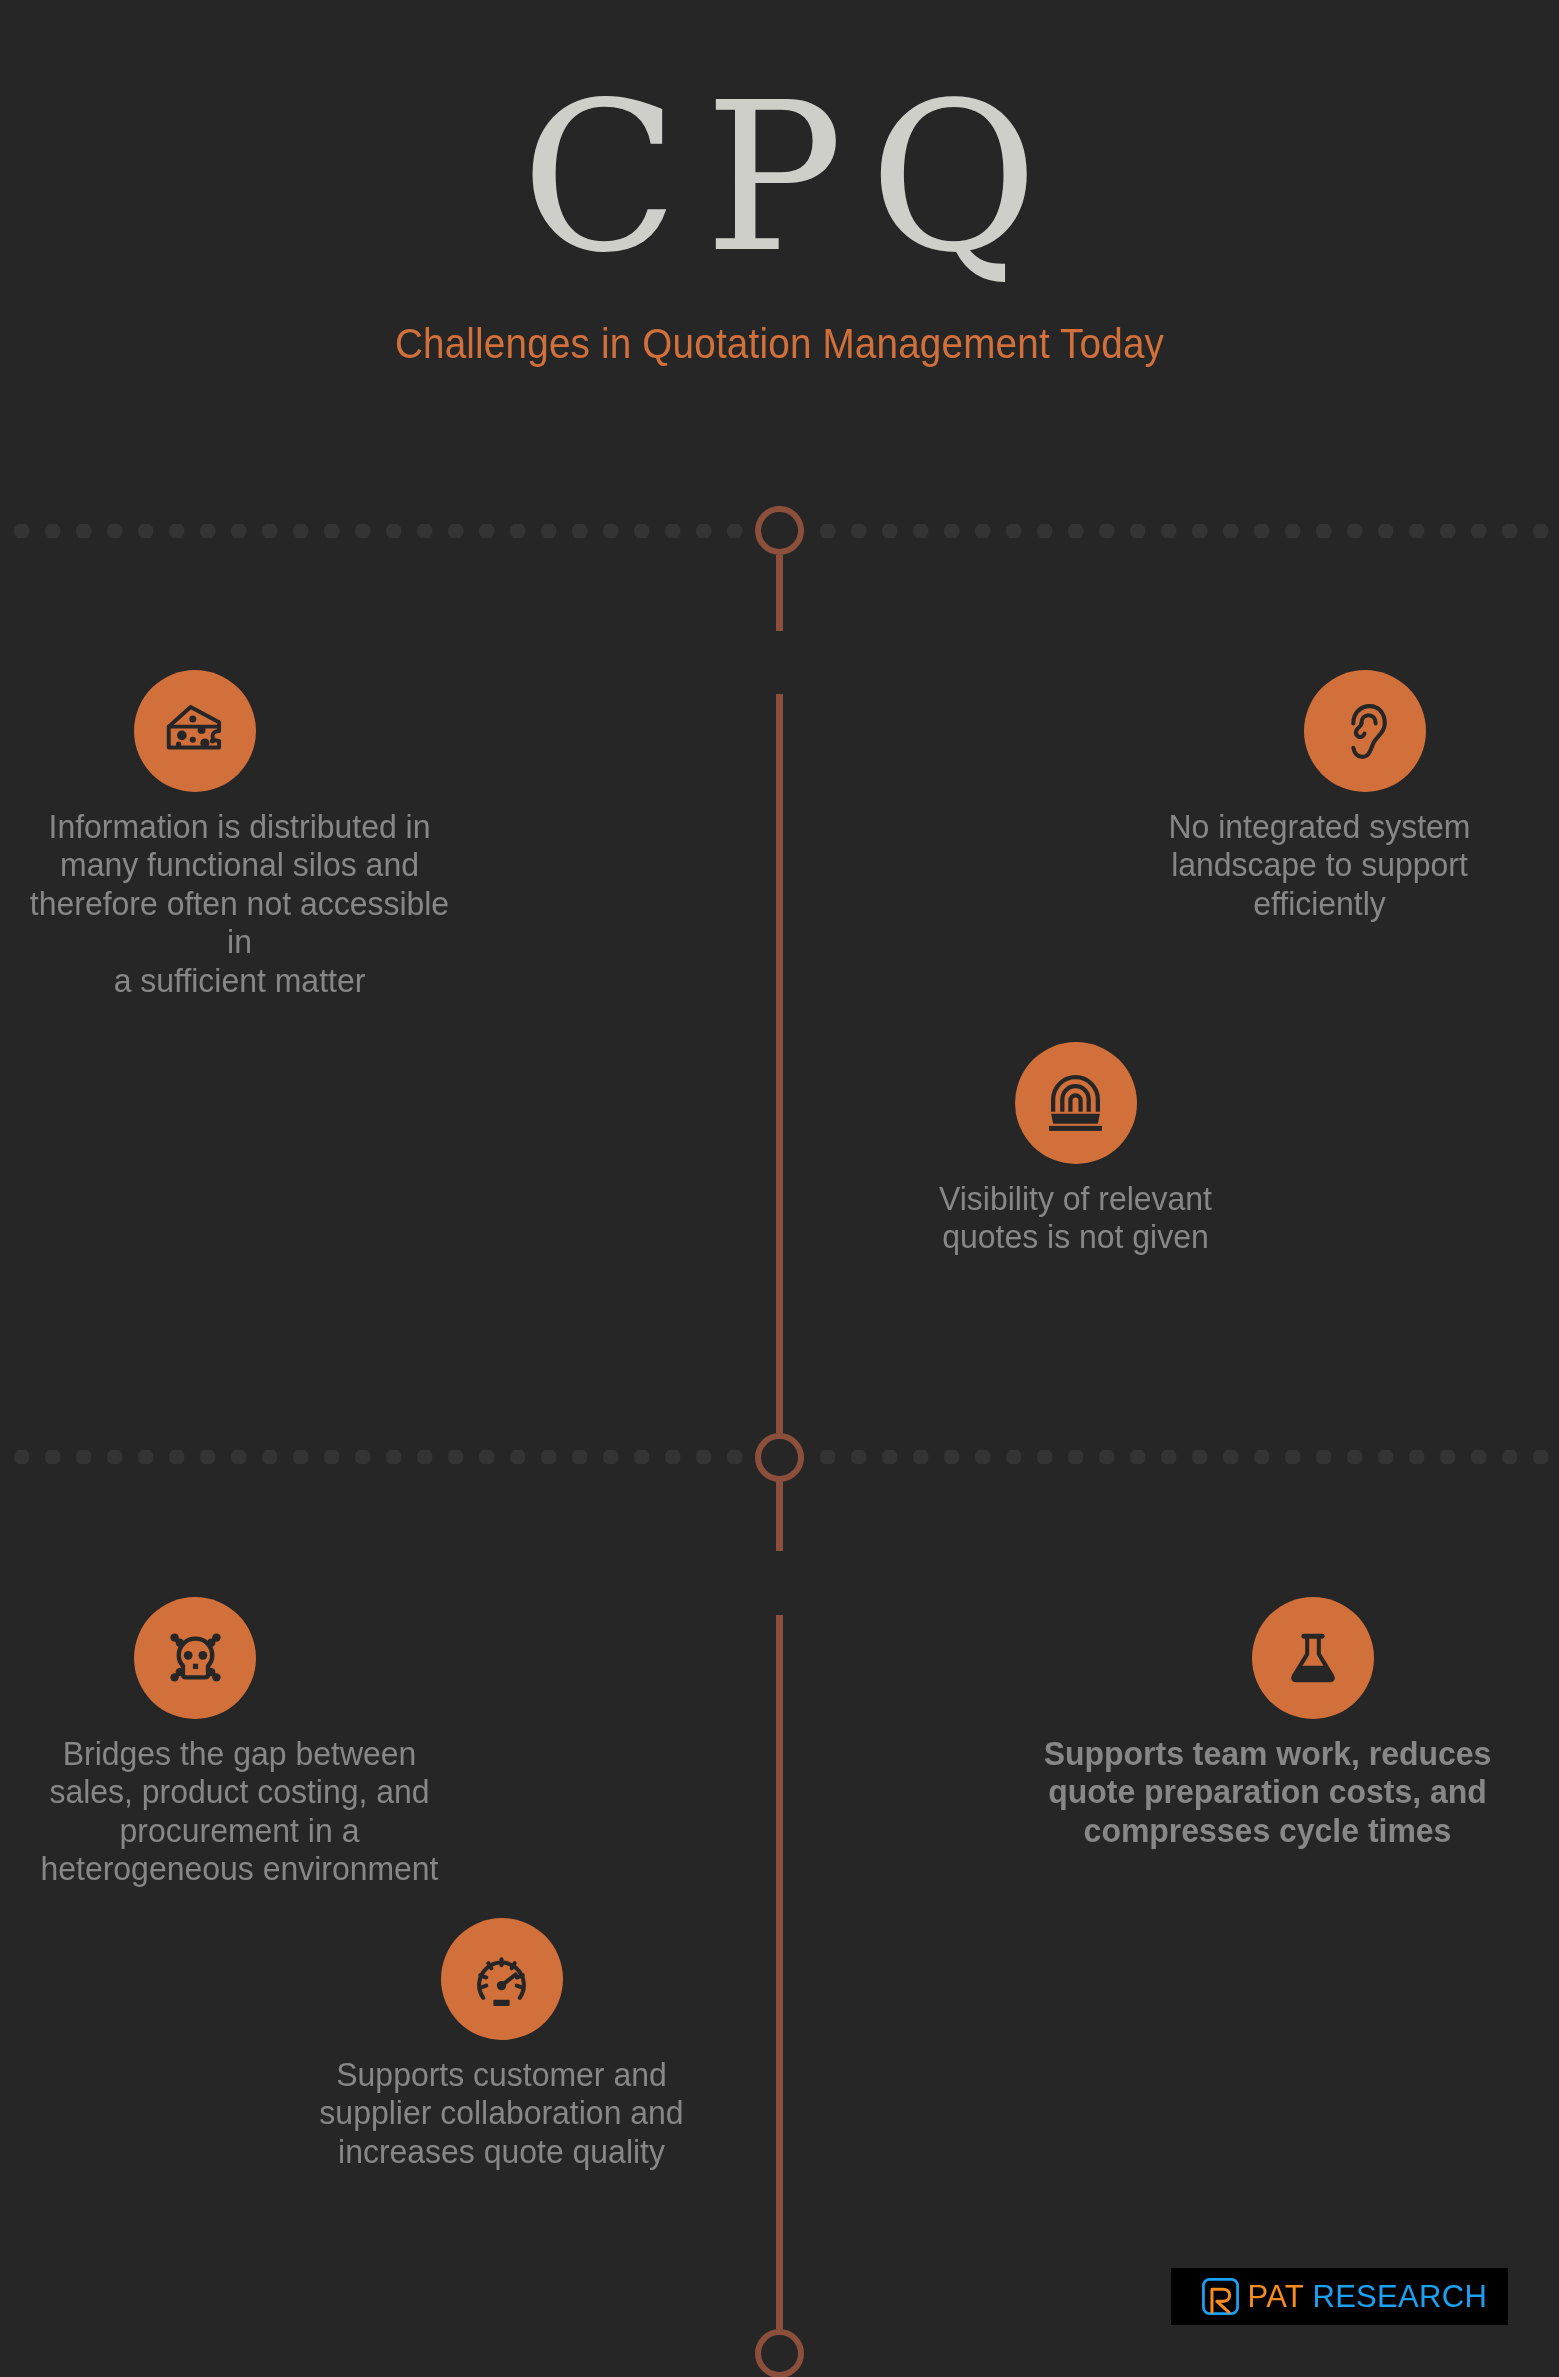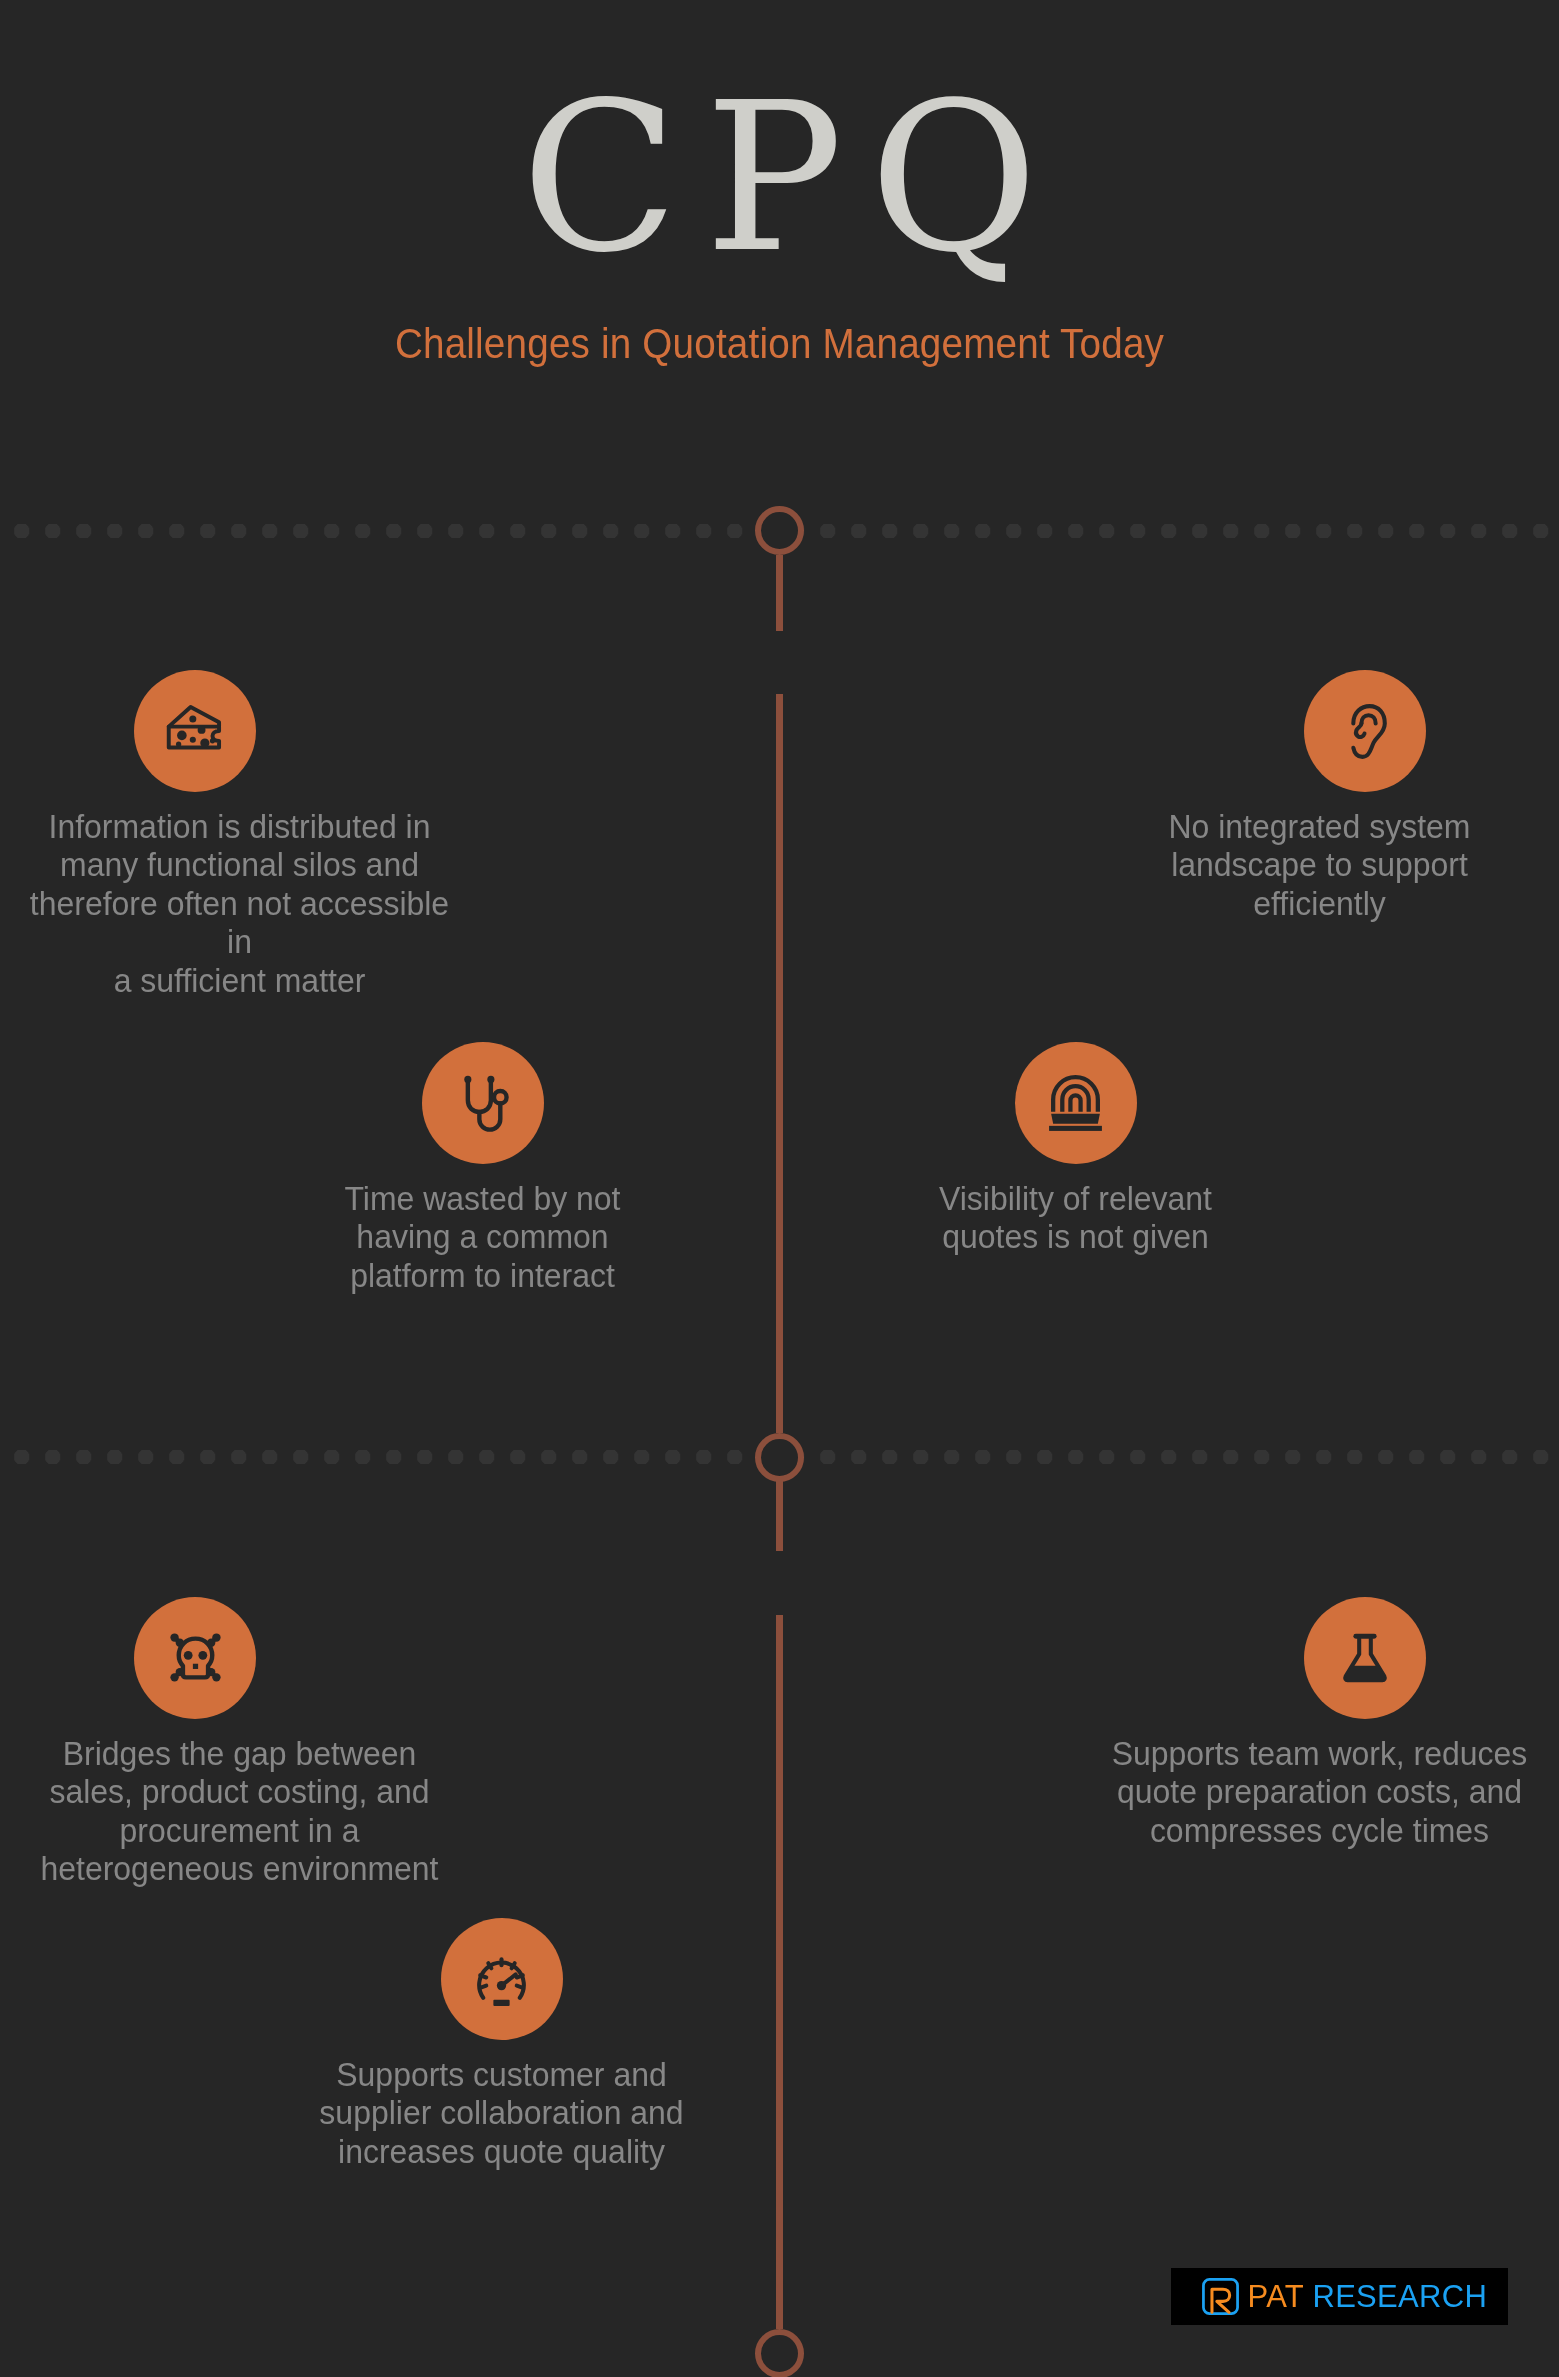--- a/index.html
+++ b/index.html
@@ -183,38 +183,20 @@
           </svg>
         </span>
       </div>
     </div>
     <div class="item-text">Information is distributed in
 many functional silos and
 therefore often not accessible in
 a sufficient matter</div>
   </div>
 
-  <div class="item" style="left:243px; top:1042px; width:479px;">
-    <div style="display:flex; justify-content:center;">
-      <div class="icon-badge">
-        <span>
-          <svg width="67" height="67" viewBox="0 0 64 64" fill="none" stroke="#262626" stroke-width="4.2" stroke-linejoin="round" stroke-linecap="round">
-            <path d="M18 10 L18 29 C18 36 23 40 29 40 C35 40 40 36 40 29 L40 10"></path>
-            <circle cx="18" cy="9" r="3.4" fill="#262626" stroke="none"></circle>
-            <circle cx="40" cy="9" r="3.4" fill="#262626" stroke="none"></circle>
-            <path d="M29 40 L29 47 C29 53 34 57 39 57 C44 57 49 53 49 47 L49 32"></path>
-            <circle cx="49" cy="26" r="6" fill="none"></circle>
-          </svg>
-        </span>
-      </div>
-    </div>
-    <div class="item-text">Time wasted by not
-having a common
-platform to interact</div>
-  </div>
 
   <div class="item" style="left:836px; top:1042px; width:479px;">
     <div style="display:flex; justify-content:center;">
       <div class="icon-badge">
         <span>
           <svg width="65" height="65" viewBox="0 0 64 64" fill="none" stroke="#262626" stroke-width="4.2" stroke-linecap="butt">
             <path d="M10 40 L10 28 A22 22 0 0 1 54 28 L54 40"></path>
             <path d="M19 40 L19 28 A13 13 0 0 1 45 28 L45 40"></path>
             <path d="M27 40 L27 29 A5 5 0 0 1 37 29 L37 40"></path>
             <path d="M8 42 L56 42 L54 52 L10 52 Z" fill="#262626" stroke="none"></path>
@@ -249,21 +231,21 @@
           </svg>
         </span>
       </div>
     </div>
     <div class="item-text">Bridges the gap between
 sales, product costing, and
 procurement in a
 heterogeneous environment</div>
   </div>
 
-  <div class="item" style="left:1080px; top:1597px; width:479px;">
+  <div class="item" style="left:1028px; top:1597px; width:479px;font-weight:bold;">
     <div style="display:flex; justify-content:center;">
       <div class="icon-badge" style="margin-left:91px;">
         <span>
           <svg width="62" height="62" viewBox="0 0 64 64" fill="none" stroke="#262626" stroke-width="4.2" stroke-linejoin="round" stroke-linecap="round">
             <rect x="20" y="7" width="24" height="5" rx="2.5" fill="#262626" stroke="none"></rect>
             <path d="M26 12 L26 28 L12 51 C11 53 12 55 14 55 L50 55 C52 55 53 53 52 51 L38 28 L38 12"></path>
             <path d="M18.5 40 L45.5 40 L52 51 C53 53 52 55 50 55 L14 55 C12 55 11 53 12 51 Z" fill="#262626" stroke="none"></path>
           </svg>
         </span>
       </div>

